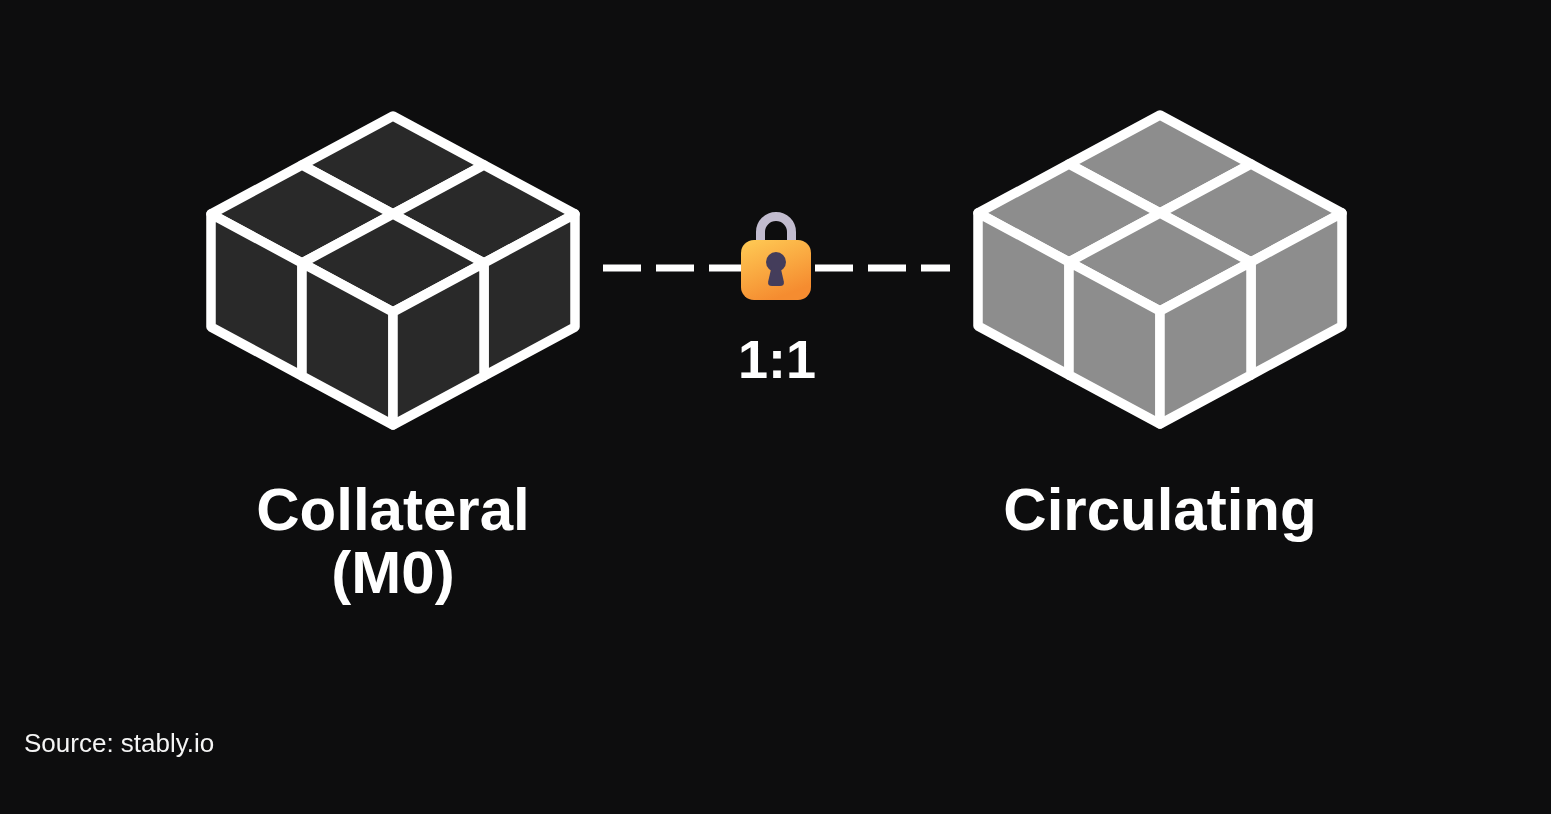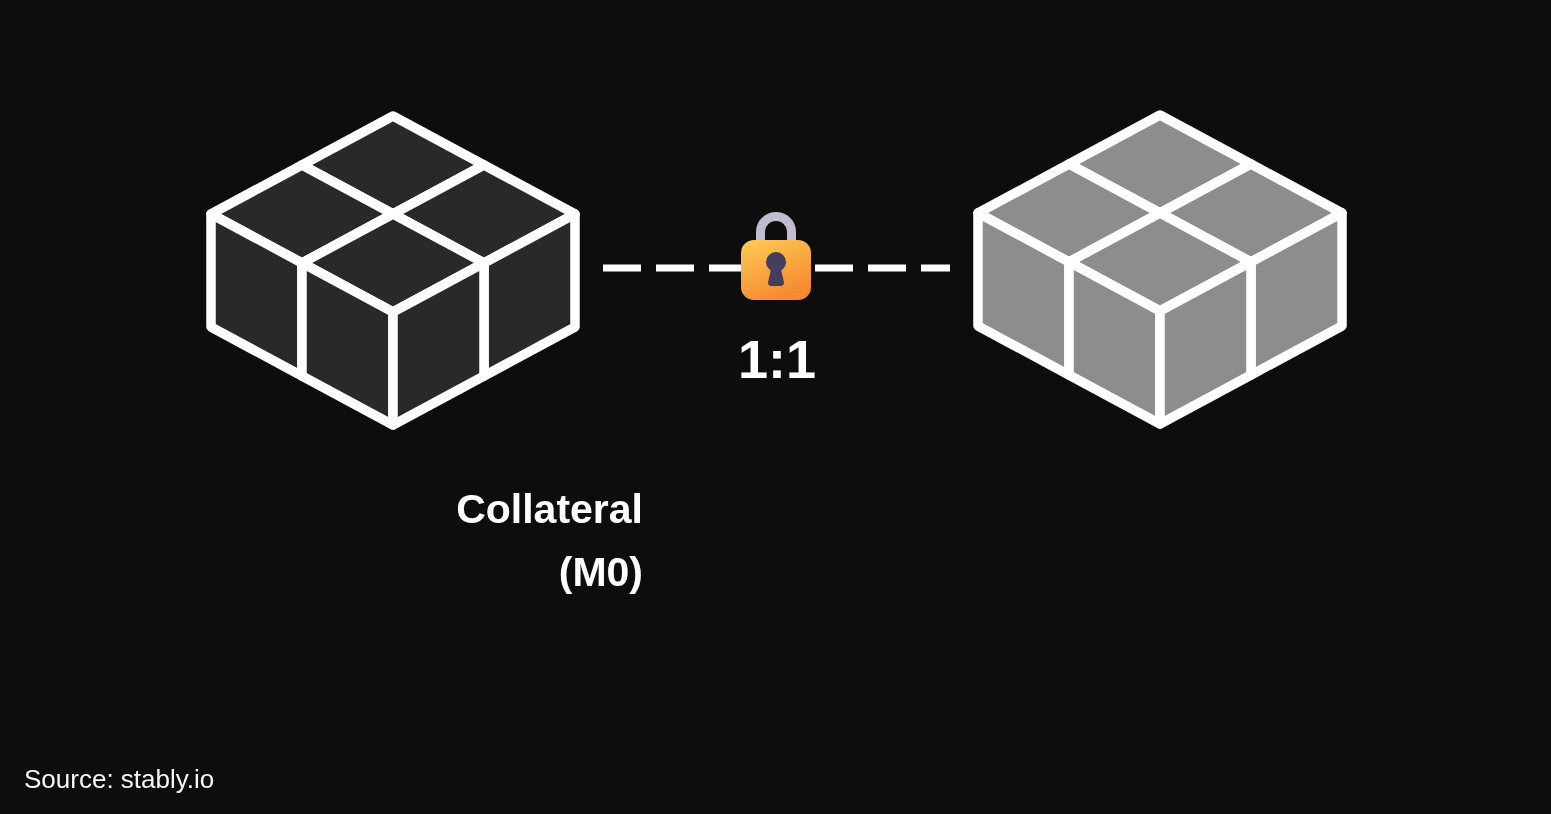--- a/index.html
+++ b/index.html
@@ -21,31 +21,31 @@
     text-align: center;
     color: #ffffff;
     font-size: 54px;
     font-weight: bold;
     line-height: 1;
   }
   .block-label {
     position: absolute;
     top: 478px;
     width: 500px;
-    text-align: right;
+    text-align: center;
     color: #ffffff;
-    font-size: 41px;
+    font-size: 60px;
     font-weight: bold;
     line-height: 63px;
   }
   .block-label-left  { left: 143px; }
   .block-label-right { left: 910px; }
   .source-note {
     position: absolute;
-    left: 24px; top: 764px;
+    left: 24px; top: 728px;
     color: #f5f5f5;
     font-size: 26px;
     font-weight: normal;
   }
 </style>
 </head>
 <body>
 
 <div class="canvas">
 
@@ -96,17 +96,18 @@
   </svg>
 
   <div class="ratio-label">1:1</div>
 
   <div class="block-label block-label-left">
     <div>Collateral</div>
     <div>(M0)</div>
   </div>
 
   <div class="block-label block-label-right">
+    <div>Circulating</div>
   </div>
 
   <div class="source-note">Source: stably.io</div>
 
 </div>
 
 </body></html>

